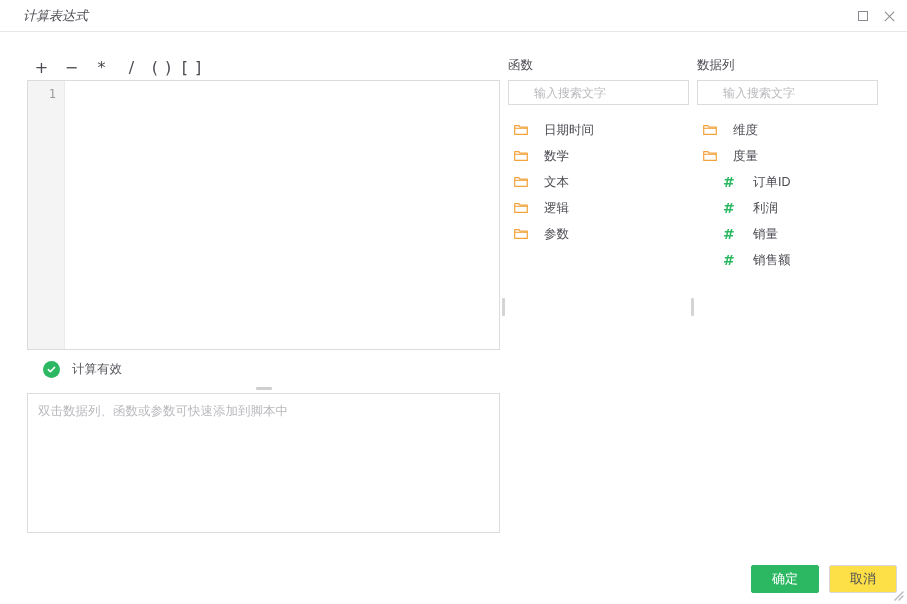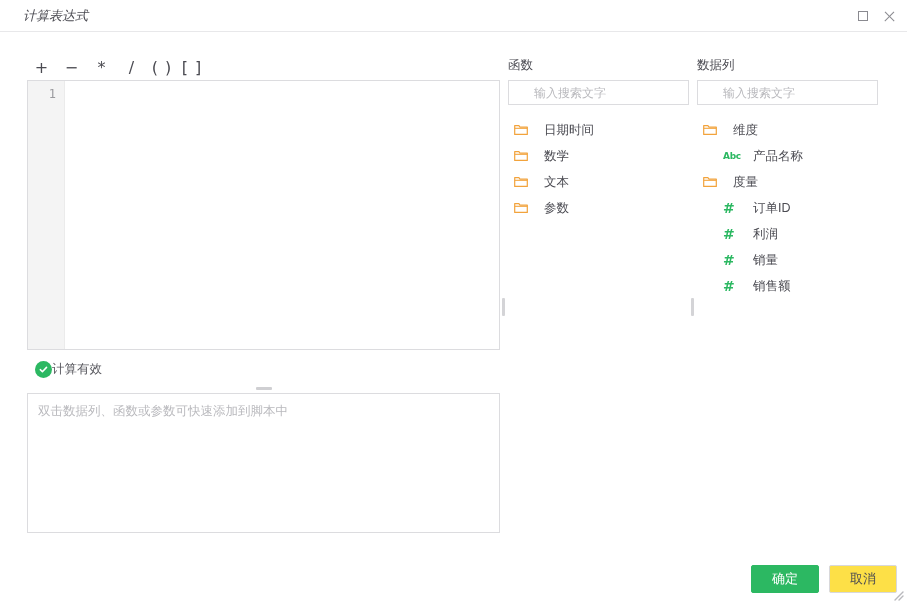--- a/index.html
+++ b/index.html
@@ -90,22 +90,22 @@
   .code-area {
     flex: 1; height: 100%;
     padding: 5px 6px;
     font-family: "DejaVu Sans Mono", monospace;
     font-size: 12px; color: #333; line-height: 17px;
     outline: none; overflow: auto;
     white-space: pre-wrap;
   }
 
   .status-row {
-    position: absolute; left: 8px; top: 278px;
-    height: 22px; display: flex; align-items: center; gap: 0;
+    position: absolute; left: 16px; top: 278px;
+    height: 22px; display: flex; align-items: center; gap: 12px;
   }
   .check-circle {
     width: 17px; height: 17px; border-radius: 50%;
     background: #2cb862;
     display: flex; align-items: center; justify-content: center;
   }
   .check-circle svg { display: block; }
   .status-text {
     font-size: 12.5px; color: #5a5a60; white-space: nowrap;
   }
@@ -310,45 +310,48 @@
         </span>
         <span class="tree-label">文本</span>
       </li>
       <li class="tree-item level-1">
         <span class="tree-icon">
           <svg width="14" height="12" viewBox="0 0 14 12" aria-hidden="true">
             <path d="M0.7 1.6 h4.2 l1.1 1.5 h7.3 v7.3 h-12.6 z" fill="none" stroke="#f2a33c" stroke-width="1.2" stroke-linejoin="round"></path>
             <path d="M0.7 4.3 h12.6" fill="none" stroke="#f2a33c" stroke-width="1.1"></path>
           </svg>
         </span>
+        <span class="tree-label">逻辑</span>
+      </li>
+      <li class="tree-item level-1">
+        <span class="tree-icon">
+          <svg width="14" height="12" viewBox="0 0 14 12" aria-hidden="true">
+            <path d="M0.7 1.6 h4.2 l1.1 1.5 h7.3 v7.3 h-12.6 z" fill="none" stroke="#f2a33c" stroke-width="1.2" stroke-linejoin="round"></path>
+            <path d="M0.7 4.3 h12.6" fill="none" stroke="#f2a33c" stroke-width="1.1"></path>
+          </svg>
+        </span>
         <span class="tree-label">参数</span>
       </li>
     </ul>
   </div>
 </div>
 
 <div class="panel panel-col">
   <div class="panel-title">数据列</div>
   <input class="panel-search" type="text" placeholder="输入搜索文字" style="">
   <div class="panel-body">
     <ul class="tree-list">
       <li class="tree-item level-1">
         <span class="tree-icon">
           <svg width="14" height="12" viewBox="0 0 14 12" aria-hidden="true">
             <path d="M0.7 1.6 h4.2 l1.1 1.5 h7.3 v7.3 h-12.6 z" fill="none" stroke="#f2a33c" stroke-width="1.2" stroke-linejoin="round"></path>
             <path d="M0.7 4.3 h12.6" fill="none" stroke="#f2a33c" stroke-width="1.1"></path>
           </svg>
         </span>
         <span class="tree-label">维度</span>
-      </li>
-      <li class="tree-item level-2">
-        <span class="tree-icon">
-          <span class="icon-abc">Abc</span>
-        </span>
-        <span class="tree-label">产品名称</span>
       </li>
       <li class="tree-item level-1">
         <span class="tree-icon">
           <svg width="14" height="12" viewBox="0 0 14 12" aria-hidden="true">
             <path d="M0.7 1.6 h4.2 l1.1 1.5 h7.3 v7.3 h-12.6 z" fill="none" stroke="#f2a33c" stroke-width="1.2" stroke-linejoin="round"></path>
             <path d="M0.7 4.3 h12.6" fill="none" stroke="#f2a33c" stroke-width="1.1"></path>
           </svg>
         </span>
         <span class="tree-label">度量</span>
       </li>

